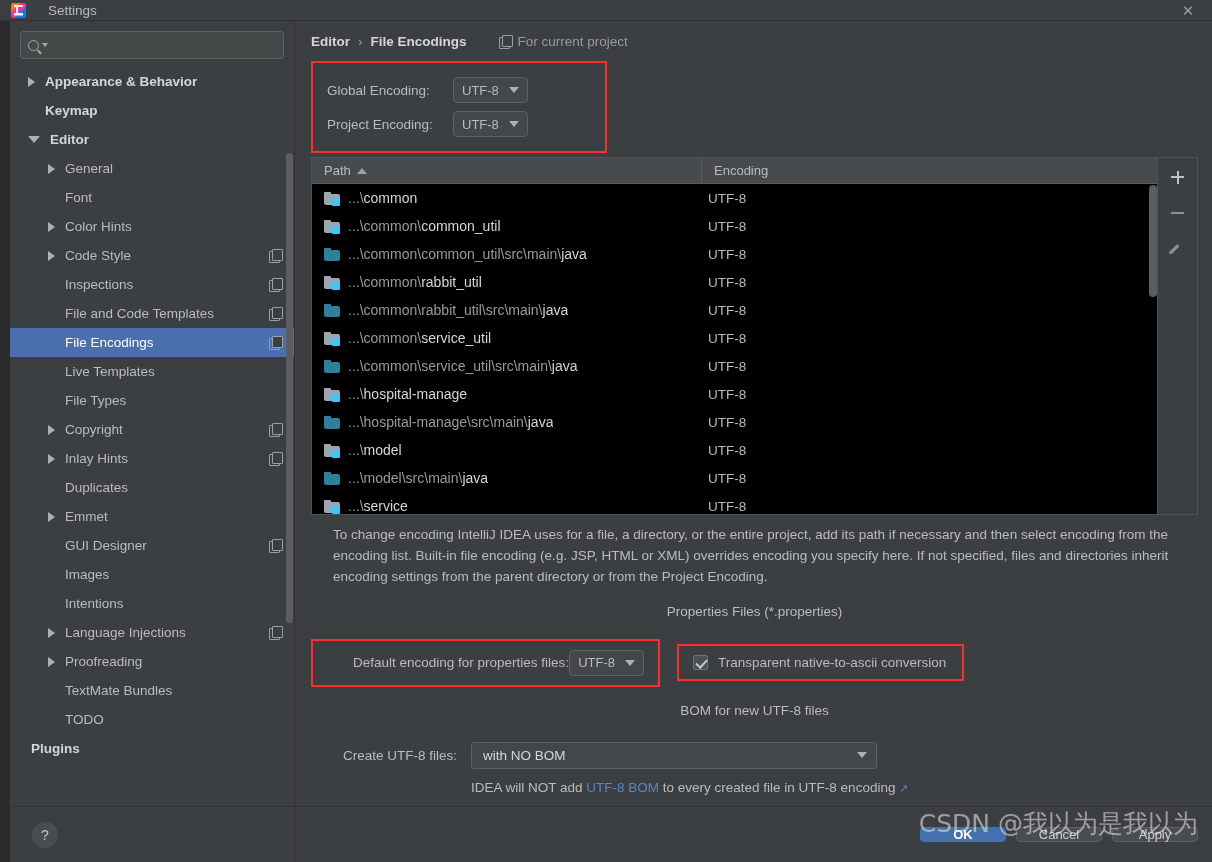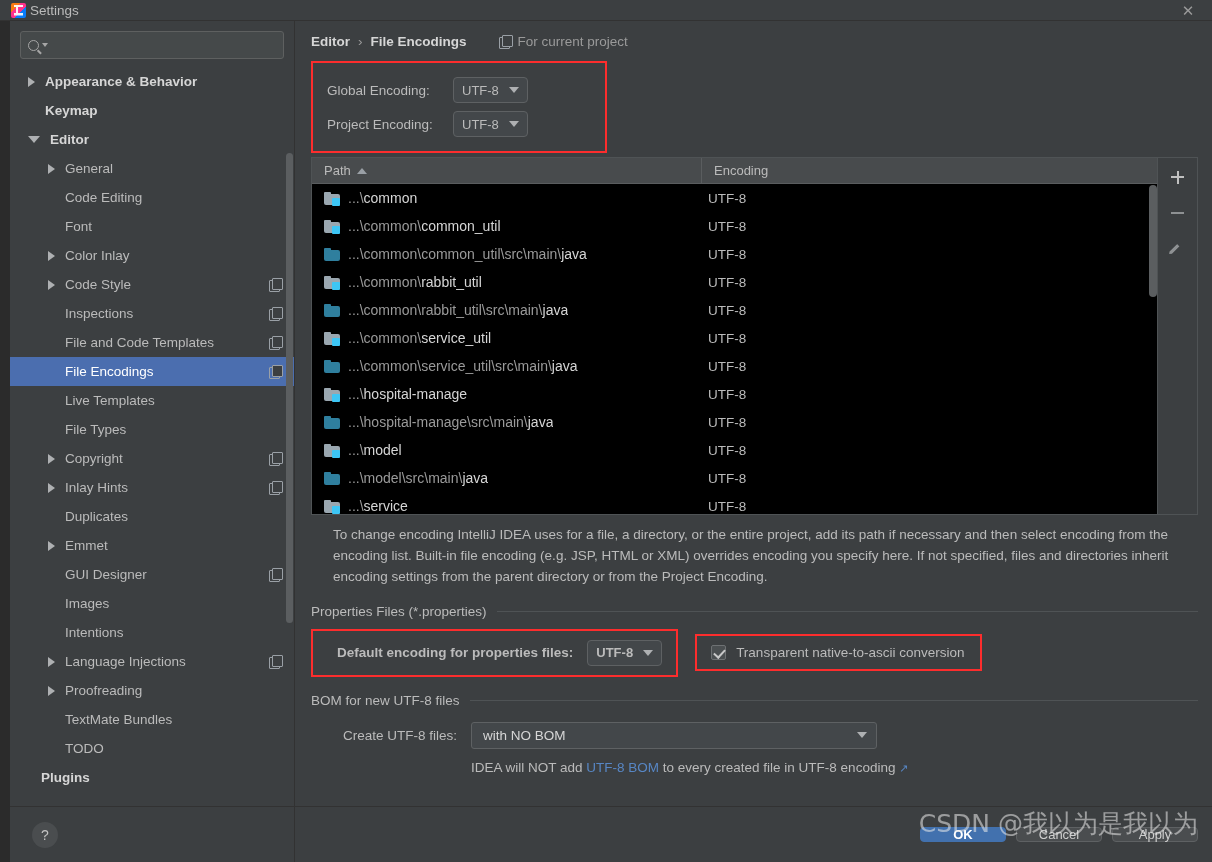--- a/index.html
+++ b/index.html
@@ -28,21 +28,21 @@
     border-radius: 2px;
     position: relative;
   }
   .title-ico::after {
     content: ""; position: absolute; left: 3px; top: 2px;
     width: 9px; height: 11px; background: #fff;
     clip-path: polygon(0 0,100% 0,100% 22%,45% 22%,45% 78%,100% 78%,100% 100%,0 100%,0 78%,22% 78%,22% 22%,0 22%);
     opacity: .92;
   }
   .title-text {
-    margin-left: 4px; font-size: 13.5px; color: #bbbbbb;
+    margin-left: 22px; font-size: 13.5px; color: #bbbbbb;
   }
   .close-btn {
     position: absolute; right: 10px; top: 0px;
     width: 28px; height: 20px;
     display: flex; align-items: center; justify-content: center;
     color: #9a9a9a; font-size: 15px; line-height: 1;
     cursor: pointer;
   }
 
   
@@ -251,31 +251,30 @@
     clip-path: polygon(0 0,100% 0,100% 82%,50% 100%,0 82%);
   }
 
   .desc {
     margin-top: 10px; font-size: 13.5px; color: #bbbbbb;
     line-height: 1.55; padding: 0 24px 0 22px;
   }
 
   
   .section { margin-top: 16px; }
-  .sec-head { display: flex; align-items: center; gap: 10px; }
+  .sec-head { display: flex; align-items: center; gap: 10px; flex-direction: column; }
   .sec-title { font-size: 13.5px; color: #bbbbbb; white-space: nowrap; }
   .sec-line { flex: 1; height: 1px; background: #4f5355; }
 
   .props-row {
     display: flex; align-items: center; gap: 17px; margin-top: 10px;
   }
   .props-left {
-    display: flex; align-items: center; gap: 14px;
-    padding: 9px 14px 9px 24px;
-    font-weight: bold;
+    display: flex; align-items: center; 
+    padding: 9px 14px 9px 40px;
   }
   .props-left .lab { font-size: 13.5px; color: #bbbbbb; }
   .props-right {
     display: flex; align-items: center; gap: 10px;
     padding: 9px 16px 9px 14px;
   }
   .chk {
     width: 15px; height: 15px; border: 1px solid #6e7173;
     border-radius: 2px; background: #4b4f51; position: relative;
     flex: 0 0 auto; cursor: pointer;
@@ -362,29 +361,25 @@
           <div class="tree-row bold" style="padding-left: 18px;">
             <span class="arrow down"></span>
             <span class="tree-label" style="margin-left: 10px;">Editor</span>
           </div>
           <div class="tree-row" style="padding-left: 38px;">
             <span class="arrow"></span>
             <span class="tree-label" style="margin-left: 10px;">General</span>
           </div>
           <div class="tree-row" style="padding-left: 38px;">
             <span class="arrow hidden"></span>
-            <span class="tree-label" style="margin-left: 10px;">Code Editing</span>
-          </div>
-          <div class="tree-row" style="padding-left: 38px;">
-            <span class="arrow hidden"></span>
             <span class="tree-label" style="margin-left: 10px;">Font</span>
           </div>
           <div class="tree-row" style="padding-left: 38px;">
             <span class="arrow"></span>
-            <span class="tree-label" style="margin-left: 10px;">Color Inlay</span>
+            <span class="tree-label" style="margin-left: 10px;">Color Hints</span>
           </div>
           <div class="tree-row" style="padding-left: 38px;">
             <span class="arrow"></span>
             <span class="tree-label" style="margin-left: 10px;">Code Style</span>
             <span class="proj-badge"></span>
           </div>
           <div class="tree-row" style="padding-left: 38px;">
             <span class="arrow hidden"></span>
             <span class="tree-label" style="margin-left: 10px;">Inspections</span>
             <span class="proj-badge"></span>
@@ -448,21 +443,21 @@
             <span class="tree-label" style="margin-left: 10px;">Proofreading</span>
           </div>
           <div class="tree-row" style="padding-left: 38px;">
             <span class="arrow hidden"></span>
             <span class="tree-label" style="margin-left: 10px;">TextMate Bundles</span>
           </div>
           <div class="tree-row" style="padding-left: 38px;">
             <span class="arrow hidden"></span>
             <span class="tree-label" style="margin-left: 10px;">TODO</span>
           </div>
-          <div class="tree-row bold" style="padding-left: 14px;">
+          <div class="tree-row bold" style="padding-left: 4px;">
             <span class="arrow hidden"></span>
             <span class="tree-label" style="margin-left: 10px;">Plugins</span>
           </div>
           <div class="tree-scroll"></div>
       </div>
       <div class="side-foot">
         <div class="help-btn">?</div>
       </div>
     </div>
 

